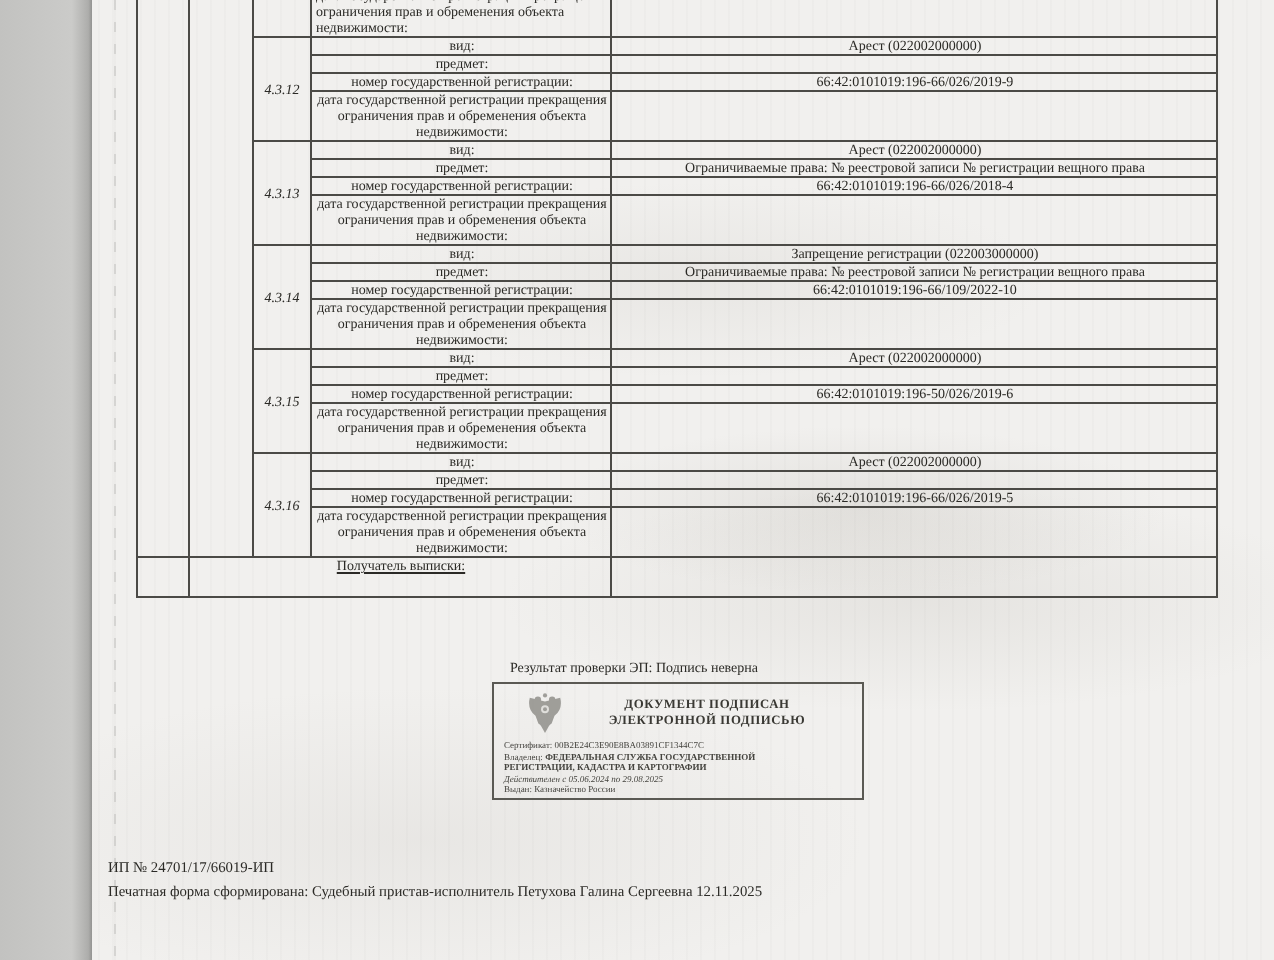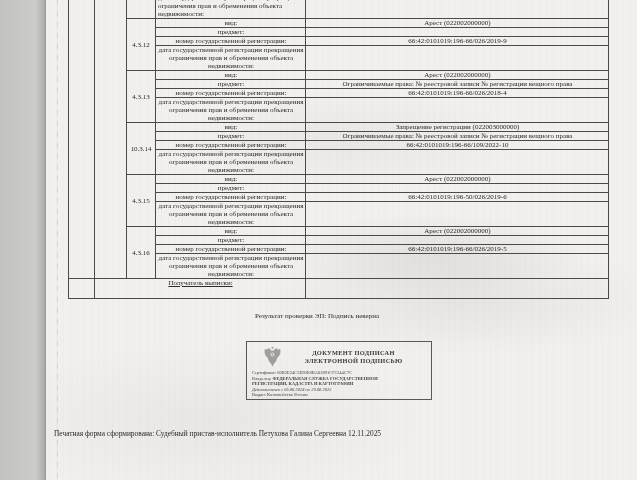--- a/index.html
+++ b/index.html
@@ -24,29 +24,29 @@
   
   table#reg-table{
     position:absolute;left:68px;top:-7px;width:540px;
     border-collapse:collapse;table-layout:fixed;
     border:1px solid #4b4a46;
     font-size:7px;line-height:8px;color:#2b2a26;
   }
   #reg-table td{padding:0 1px 0 2px;vertical-align:top;overflow:hidden;}
   .bT{border-top:1px solid #4b4a46;text-align:center;}
   .bR{border-right:1px solid #4b4a46;}
-  .num{text-align:center;vertical-align:middle !important;padding:0 !important;}
+  .num{text-align:center;vertical-align:middle !important;padding:0 !important;font-style:italic;}
   .val{white-space:nowrap;}
   tr.r-p{height:24px;} tr.r-s{height:9px;} tr.r-t{height:25px;} tr.r-rec{height:20px;text-decoration:underline;}
   
   #summary{
     position:absolute;left:50px;top:301px;width:558px;
     font-size:7.4px;line-height:9.6px;text-align:justify;text-indent:37px;
   }
-  #ep-result{position:absolute;left:255px;top:312px;font-size:7px;}
+  #ep-result{position:absolute;left:255px;top:330px;font-size:7px;}
   
   #stamp{
     position:absolute;left:246px;top:341px;width:186px;height:59px;
     border:1px solid #5a5953;box-sizing:border-box;
   }
   #stamp-head{display:flex;align-items:center;margin:4px 6px 0 16px;}
   #stamp-title{flex:1;text-align:center;font-weight:bold;font-size:6.4px;line-height:7.4px;letter-spacing:.3px;color:#3a3934;}
   #stamp-details{margin:3px 0 0 5px;font-size:4.5px;line-height:5.5px;color:#45443f;}
   #stamp-details .b{font-weight:bold;}
   #stamp-details .i{font-style:italic;}
@@ -105,21 +105,21 @@
         </tr>
         <tr class="r-s">
           <td class="bR bT">номер государственной регистрации:</td>
           <td class="val bT">66:42:0101019:196-66/026/2018-4</td>
         </tr>
         <tr class="r-t">
           <td class="bR bT">дата государственной регистрации прекращения ограничения прав и обременения объекта недвижимости:</td>
           <td class="val bT"></td>
         </tr>
         <tr class="r-s">
-          <td class="num bR bT" rowspan="4">10.3.14</td>
+          <td class="num bR bT" rowspan="4">4.3.14</td>
           <td class="bR bT">вид:</td>
           <td class="val bT">Запрещение регистрации (022003000000)</td>
         </tr>
         <tr class="r-s">
           <td class="bR bT">предмет:</td>
           <td class="val bT">Ограничиваемые права: № реестровой записи № регистрации вещного права</td>
         </tr>
         <tr class="r-s">
           <td class="bR bT">номер государственной регистрации:</td>
           <td class="val bT">66:42:0101019:196-66/109/2022-10</td>
@@ -198,15 +198,16 @@
     <div id="stamp-details">
       <div><span>Сертификат:</span> <span>00B2E24C3E90E8BA03891CF1344C7C</span></div>
       <div><span>Владелец:</span> <span class="b">ФЕДЕРАЛЬНАЯ СЛУЖБА ГОСУДАРСТВЕННОЙ</span></div>
       <div class="b">РЕГИСТРАЦИИ, КАДАСТРА И КАРТОГРАФИИ</div>
       <div class="i">Действителен с 05.06.2024 по 29.08.2025</div>
       <div>Выдан: Казначейство России</div>
     </div>
   </div>
 
   <div id="footer">
+    <div>ИП № 24701/17/66019-ИП</div>
     <div>Печатная форма сформирована: Судебный пристав-исполнитель Петухова Галина Сергеевна 12.11.2025</div>
   </div>
 </div>
 
 </body></html>

